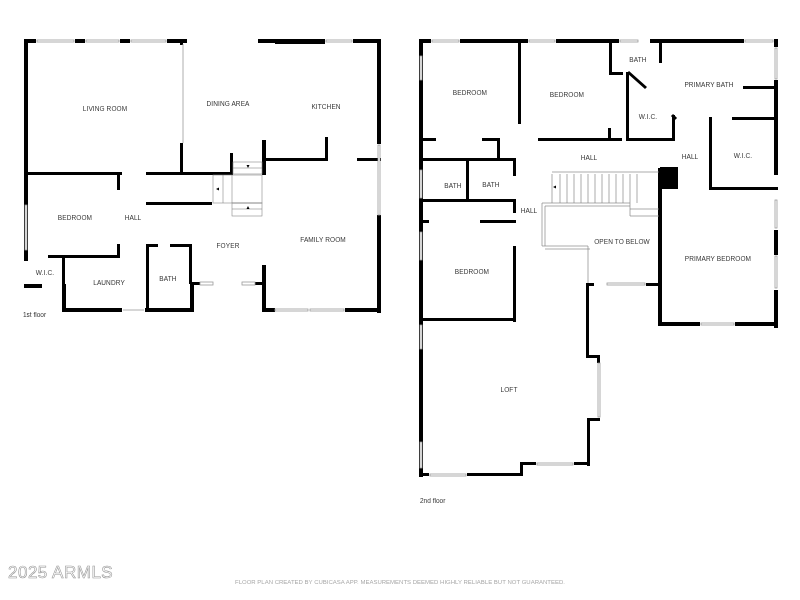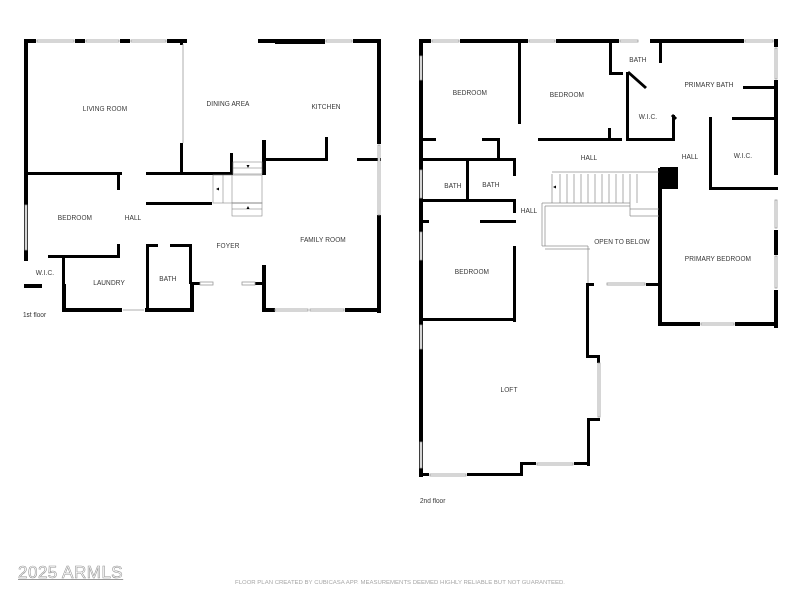--- a/index.html
+++ b/index.html
@@ -1,20 +1,20 @@
 <!DOCTYPE html>
 <html><head>
 <meta charset="utf-8">
 <style>
   html, body { margin:0; padding:0; background:#fff; }
   body { width:800px; height:600px; position:relative; overflow:hidden; font-family:"Liberation Sans", sans-serif; }
   svg { position:absolute; left:0; top:0; }
   .lbl { position:absolute; font-size:6.5px; color:#333; white-space:nowrap; transform:translate(-50%,-50%); letter-spacing:0.1px; }
   .floor-label { position:absolute; font-size:6.5px; color:#333; }
-  .watermark { position:absolute; left:18px; top:563px; font-size:17px; color:#fff; -webkit-text-stroke:0.6px #999; letter-spacing:0.5px; font-weight:300;text-decoration:underline; }
+  .watermark { position:absolute; left:8px; top:563px; font-size:17px; color:#fff; -webkit-text-stroke:0.6px #999; letter-spacing:0.5px; font-weight:300; }
   .disclaimer { position:absolute; left:400px; top:579px; transform:translateX(-50%); font-size:6px; color:#aaa; white-space:nowrap; }
 </style>
 </head>
 <body>
 
 <svg width="800" height="600" viewBox="0 0 800 600">
   <g fill="#000" stroke="none">
 
     <rect x="24" y="39" width="4" height="215"></rect>
     <rect x="24" y="39" width="12" height="4"></rect>

